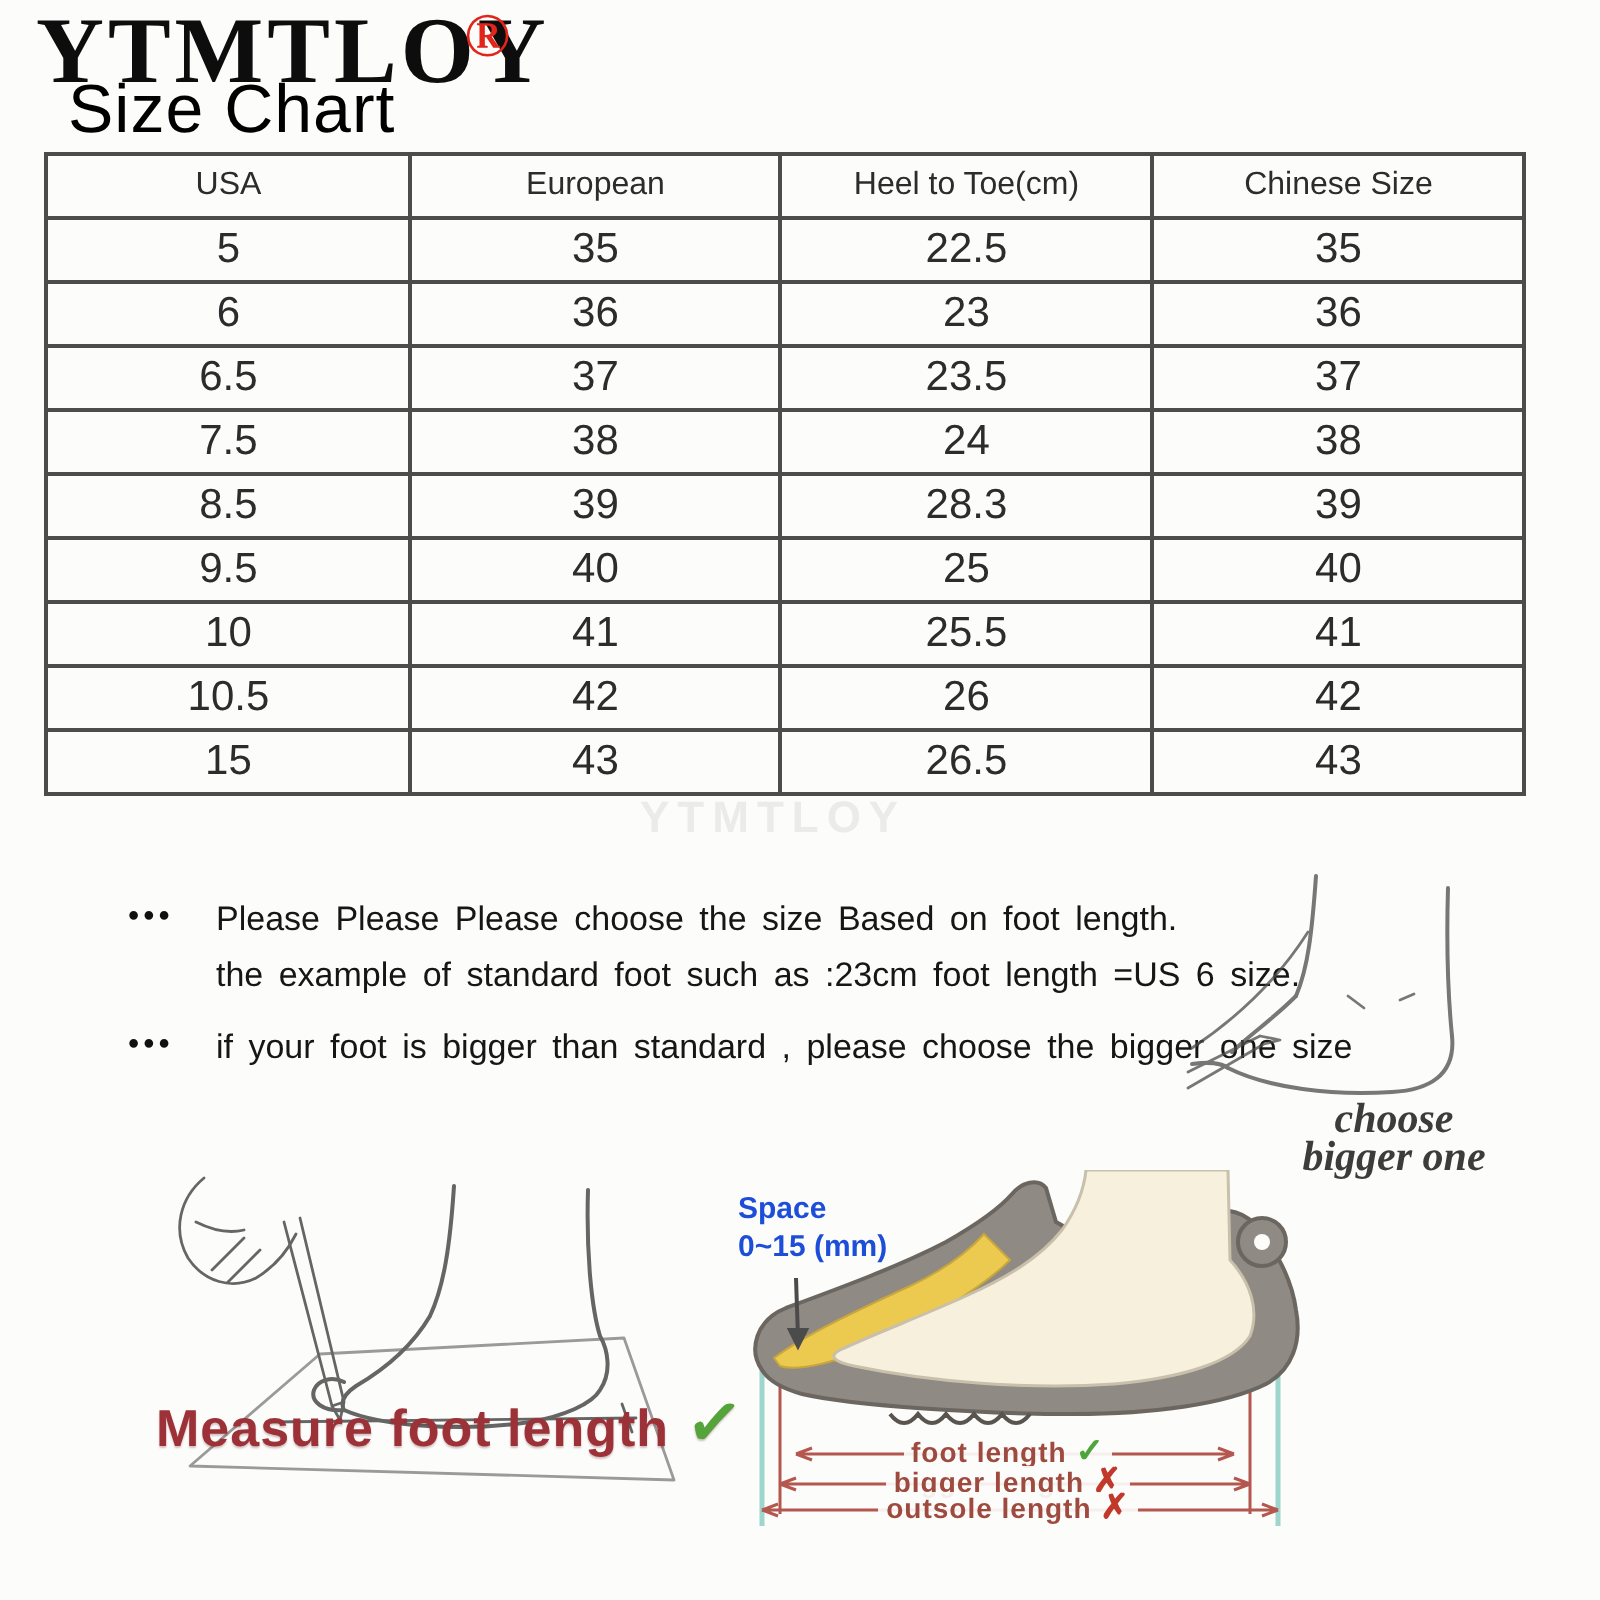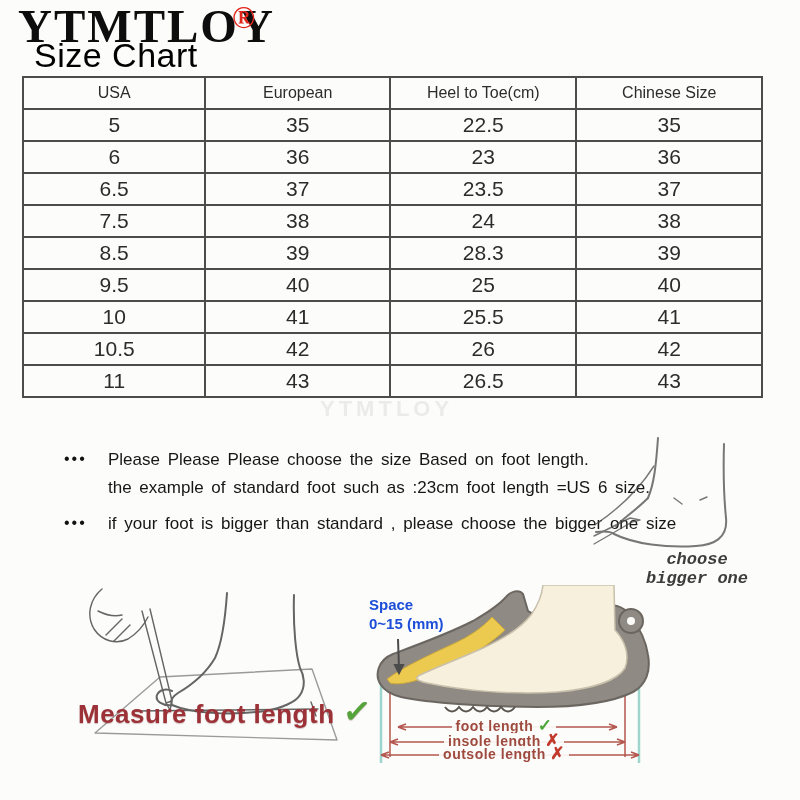--- a/index.html
+++ b/index.html
@@ -64,22 +64,22 @@
   .bullet-2{ top:510px; }
   
   .fig{ position:absolute; }
   .fig svg{ display:block; }
   .sketch{ stroke:#4b4b4b; fill:none; stroke-width:2; stroke-linecap:round; stroke-linejoin:round; }
   .thin{ stroke-width:1.4; }
 
   .ankle-fig{ left:592px; top:436px; width:188px; height:164px; }
   .ankle-caption{
     position:absolute; left:30px; top:114px; width:150px; text-align:center;
-    font-family:Liberation Mono, monospace; font-style:italic; font-weight:bold;
-    font-size:17px; line-height:19px; color:#3c3c3c;
+    font-family:Liberation Serif, serif; font-style:italic; font-weight:bold;
+    font-size:21px; line-height:19px; color:#3c3c3c;
   }
 
   .measure-fig{ left:50px; top:583px; width:310px; height:205px; }
   .measure-caption{
     position:absolute; left:28px; top:108px; white-space:nowrap;
     font-size:26px; font-weight:bold; color:#9c3137; letter-spacing:.5px;
     text-shadow:0 1px 1px rgba(90,20,25,.25);
   }
   .measure-caption .check{
     color:#55a33b; font-size:34px; font-weight:bold; margin-left:8px;
@@ -171,21 +171,21 @@
       <td>25.5</td>
       <td>41</td>
     </tr>
     <tr>
       <td>10.5</td>
       <td>42</td>
       <td>26</td>
       <td>42</td>
     </tr>
     <tr>
-      <td>11</td>
+      <td>15</td>
       <td>43</td>
       <td>26.5</td>
       <td>43</td>
     </tr>
   </tbody>
     </table>
 
 
   <div class="bullet-item bullet-1">
     <div class="marker">•••</div>
@@ -258,21 +258,21 @@
     </svg>
     <div class="space-label">
       <div>Space</div>
       <div>0~15 (mm)</div>
     </div>
     <div class="meas-label ml-1">
       <span>foot length</span>
       <span class="check">✓</span>
     </div>
     <div class="meas-label ml-2">
-      <span>insole length</span>
+      <span>bigger length</span>
       <span class="cross">✗</span>
     </div>
     <div class="meas-label ml-3">
       <span>outsole length</span>
       <span class="cross">✗</span>
     </div>
   </div>
 
 </div>
 

